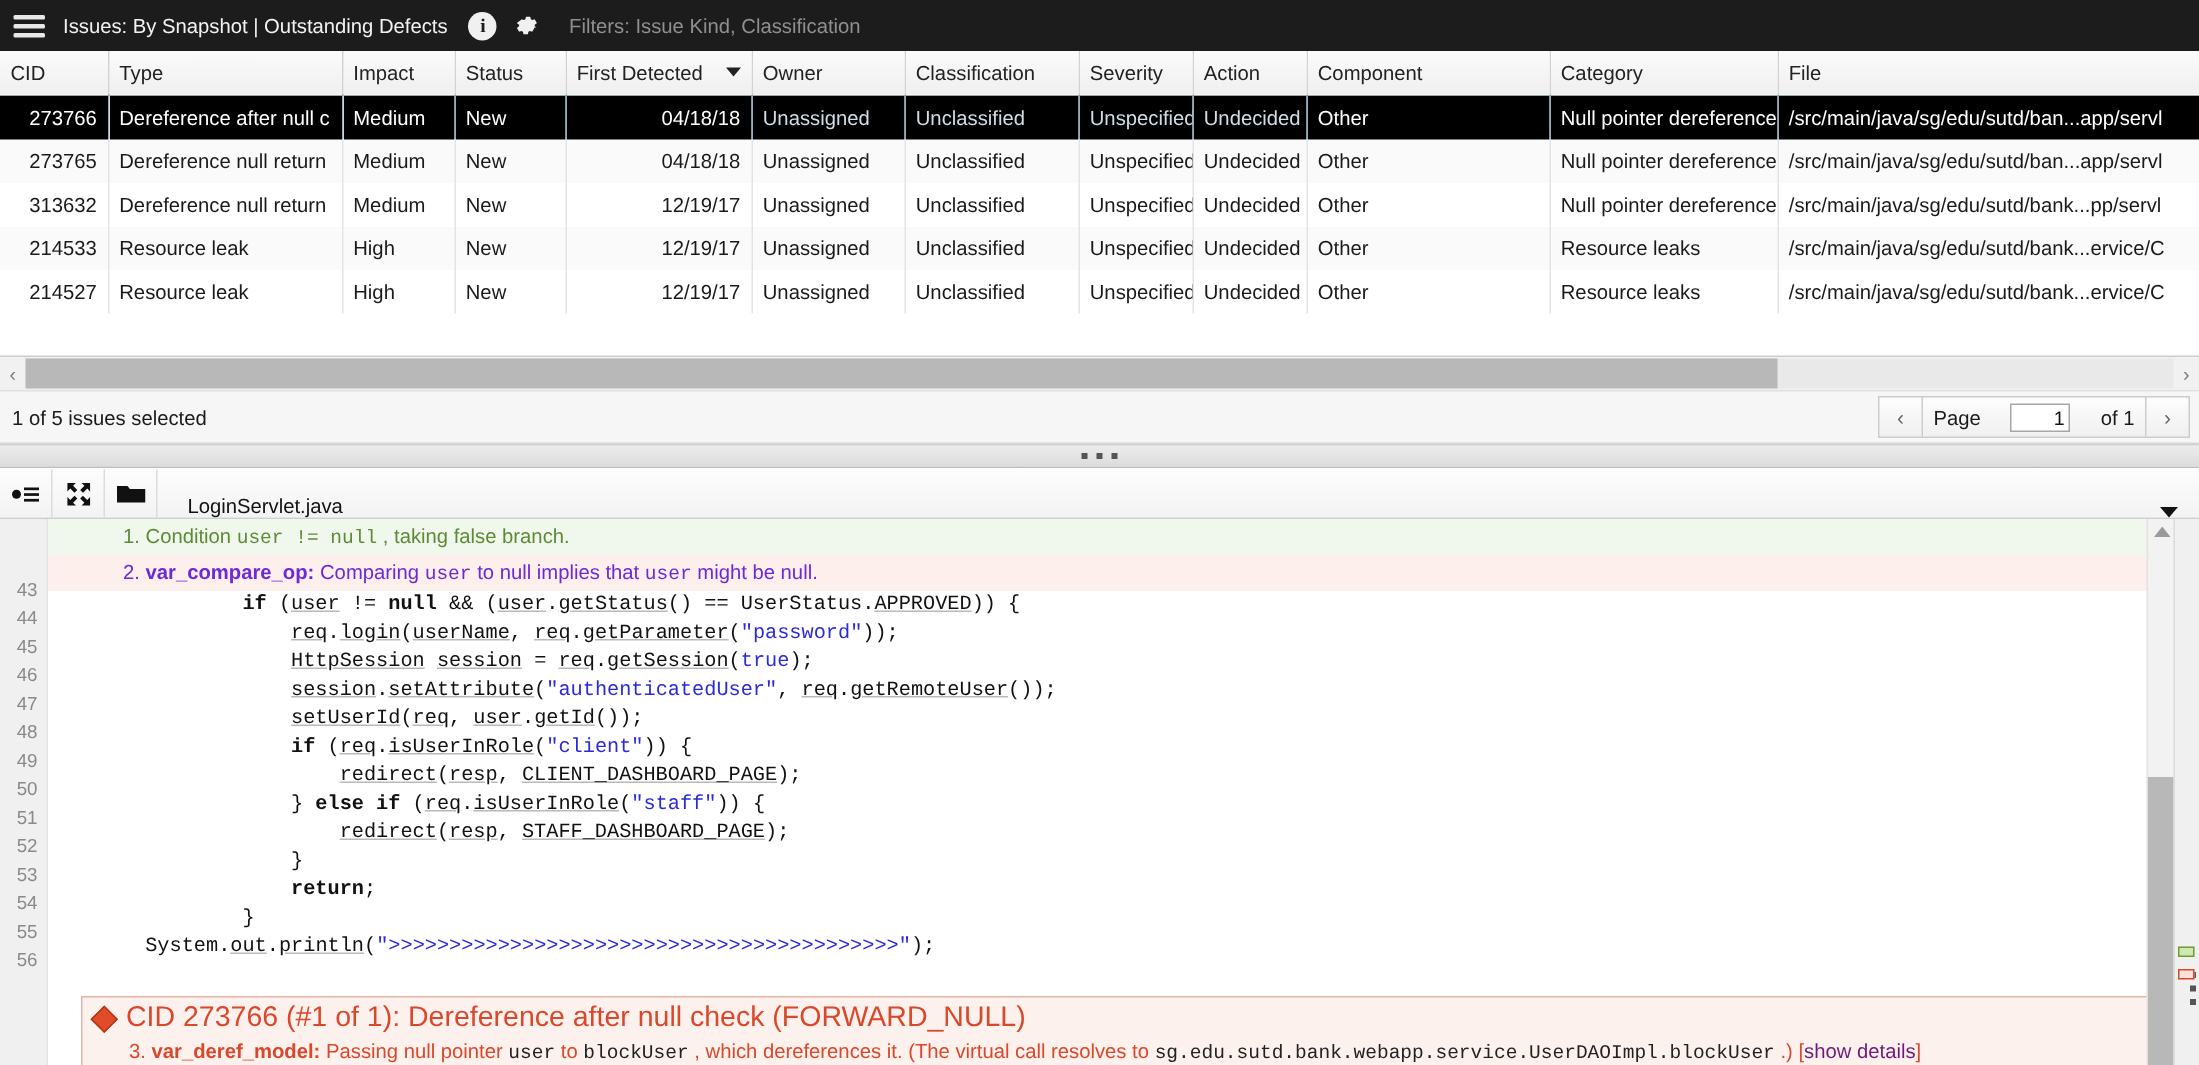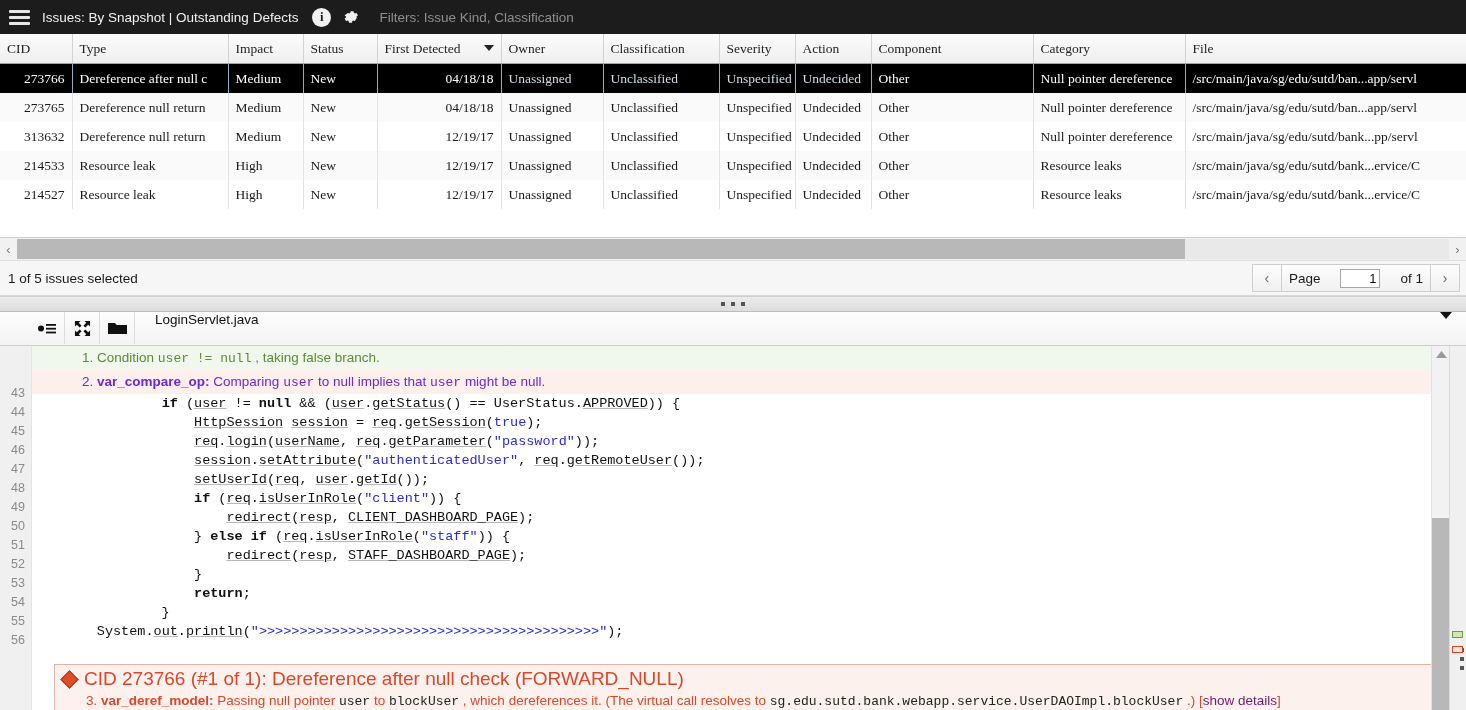--- a/index.html
+++ b/index.html
@@ -15,21 +15,21 @@
   .hamburger{width:38px;height:34px;display:flex;flex-direction:column;justify-content:center;align-items:center;gap:3px;cursor:pointer;}
   .hamburger i{display:block;width:21px;height:3px;background:#e8e8e8;border-radius:1px;}
   .topbar-title{font-size:13.5px;color:#f2f2f2;margin-left:4px;white-space:nowrap;}
   .ico-circle{width:19px;height:19px;border-radius:50%;background:#f0f0f0;color:#1c1c1c;
     display:inline-flex;align-items:center;justify-content:center;font-size:13px;font-weight:bold;
     font-family:"Liberation Serif",serif;margin-left:14px;cursor:pointer;}
   .gear{margin-left:10px;width:20px;height:20px;display:inline-flex;align-items:center;justify-content:center;cursor:pointer;}
   .filters{margin-left:18px;color:#8f8f8f;font-size:13.5px;white-space:nowrap;}
 
   
-  .tablewrap{flex:0 0 auto;background:#fff;font-family:Liberation Serif, serif;}
+  .tablewrap{flex:0 0 auto;background:#fff;}
   table.issues{border-collapse:collapse;table-layout:fixed;width:1480px;}
   table.issues th{
     background:linear-gradient(#fbfbfb,#efefef);
     border-right:1px solid #d2d2d2;border-bottom:1px solid #9aa6ac;
     font-weight:normal;font-size:13.5px;color:#222;text-align:left;
     padding:4px 7px;height:21px;white-space:nowrap;overflow:hidden;position:relative;
   }
   table.issues th.sorted .caret{position:absolute;right:7px;top:11px;
     width:0;height:0;border-left:5px solid transparent;border-right:5px solid transparent;border-top:6px solid #222;}
   table.issues td{
@@ -64,21 +64,21 @@
   .pg-input{width:32px;height:17px;border:1px solid #a6a6a6;background:#fff;text-align:right;
     font-family:"Liberation Sans",sans-serif;font-size:13px;padding:0 3px;color:#111;}
 
   
   .splitter{height:14px;background:linear-gradient(#ececec,#dcdcdc);border-top:1px solid #cfcfcf;border-bottom:1px solid #bdbdbd;
     display:flex;align-items:center;justify-content:center;gap:6px;flex:0 0 auto;cursor:row-resize;}
   .splitter i{display:block;width:4px;height:4px;background:#555;}
 
   
   .filebar{height:33px;background:linear-gradient(#fdfdfd,#f3f3f3);border-bottom:1px solid #cfcfcf;
-    display:flex;align-items:flex-start;flex:0 0 auto;padding-left:30px;}
+    display:flex;align-items:flex-end;flex:0 0 auto;}
   .fb-btn{width:34px;height:32px;display:flex;align-items:center;justify-content:center;
     border-right:1px solid #dcdcdc;cursor:pointer;color:#111;}
   .fb-name{margin-left:20px;font-size:13.5px;color:#111;}
   .fb-caret{margin-left:auto;margin-right:14px;width:0;height:0;
     border-left:6px solid transparent;border-right:6px solid transparent;border-top:7px solid #111;cursor:pointer;}
 
   
   .codearea{flex:1 1 auto;position:relative;display:flex;background:#fff;overflow:hidden;}
   .gutter{width:32px;background:#f0f0f0;border-right:1px solid #e4e4e4;flex:0 0 auto;
     padding-top:0;box-sizing:border-box;}
@@ -328,22 +328,22 @@
       <div style="height:57px"></div>
       <div class="ln">57</div>
     </div>
 
     <div class="codebody">
 
       <div class="ann ann-green"><span>1. Condition <span class="mono">user != null</span> , taking false branch.</span></div>
       <div class="ann ann-red"><span>2. <b>var_compare_op:</b> Comparing <span class="mono">user</span> to null implies that <span class="mono">user</span> might be null.</span></div>
 
       <div class="code-line">                <span class="kw">if</span> (<span class="idu">user</span> != <span class="kw">null</span> &amp;&amp; (<span class="idu">user</span>.<span class="idu">getStatus</span>() == UserStatus.<span class="idu">APPROVED</span>)) {</div>
+      <div class="code-line">                    <span class="idu">req</span>.<span class="idu">login</span>(<span class="idu">userName</span>, <span class="idu">req</span>.<span class="idu">getParameter</span>(<span class="str">"password"</span>));</div>
       <div class="code-line">                    <span class="idu">HttpSession</span> <span class="idu">session</span> = <span class="idu">req</span>.<span class="idu">getSession</span>(<span class="str">true</span>);</div>
-      <div class="code-line">                    <span class="idu">req</span>.<span class="idu">login</span>(<span class="idu">userName</span>, <span class="idu">req</span>.<span class="idu">getParameter</span>(<span class="str">"password"</span>));</div>
       <div class="code-line">                    <span class="idu">session</span>.<span class="idu">setAttribute</span>(<span class="str">"authenticatedUser"</span>, <span class="idu">req</span>.<span class="idu">getRemoteUser</span>());</div>
       <div class="code-line">                    <span class="idu">setUserId</span>(<span class="idu">req</span>, <span class="idu">user</span>.<span class="idu">getId</span>());</div>
       <div class="code-line">                    <span class="kw">if</span> (<span class="idu">req</span>.<span class="idu">isUserInRole</span>(<span class="str">"client"</span>)) {</div>
       <div class="code-line">                        <span class="idu">redirect</span>(<span class="idu">resp</span>, <span class="idu">CLIENT_DASHBOARD_PAGE</span>);</div>
       <div class="code-line">                    } <span class="kw">else if</span> (<span class="idu">req</span>.<span class="idu">isUserInRole</span>(<span class="str">"staff"</span>)) {</div>
       <div class="code-line">                        <span class="idu">redirect</span>(<span class="idu">resp</span>, <span class="idu">STAFF_DASHBOARD_PAGE</span>);</div>
       <div class="code-line">                    }</div>
       <div class="code-line">                    <span class="kw">return</span>;</div>
       <div class="code-line">                }</div>
       <div class="code-line">        System.<span class="idu">out</span>.<span class="idu">println</span>(<span class="str">"&gt;&gt;&gt;&gt;&gt;&gt;&gt;&gt;&gt;&gt;&gt;&gt;&gt;&gt;&gt;&gt;&gt;&gt;&gt;&gt;&gt;&gt;&gt;&gt;&gt;&gt;&gt;&gt;&gt;&gt;&gt;&gt;&gt;&gt;&gt;&gt;&gt;&gt;&gt;&gt;&gt;&gt;"</span>);</div>

